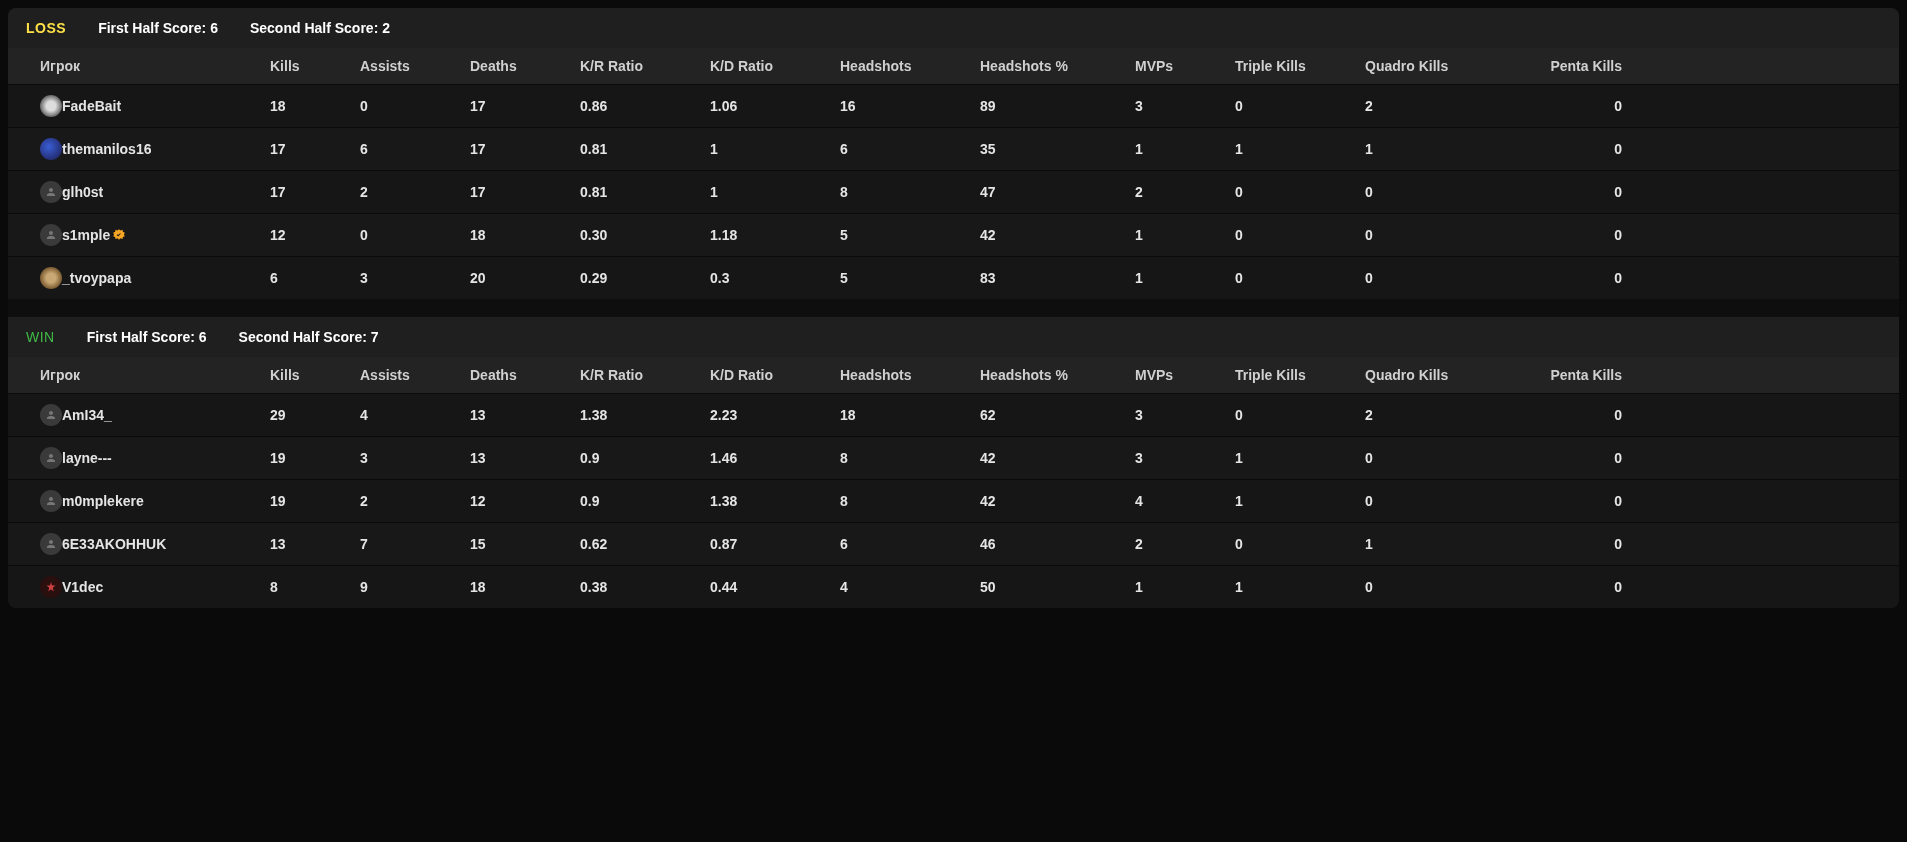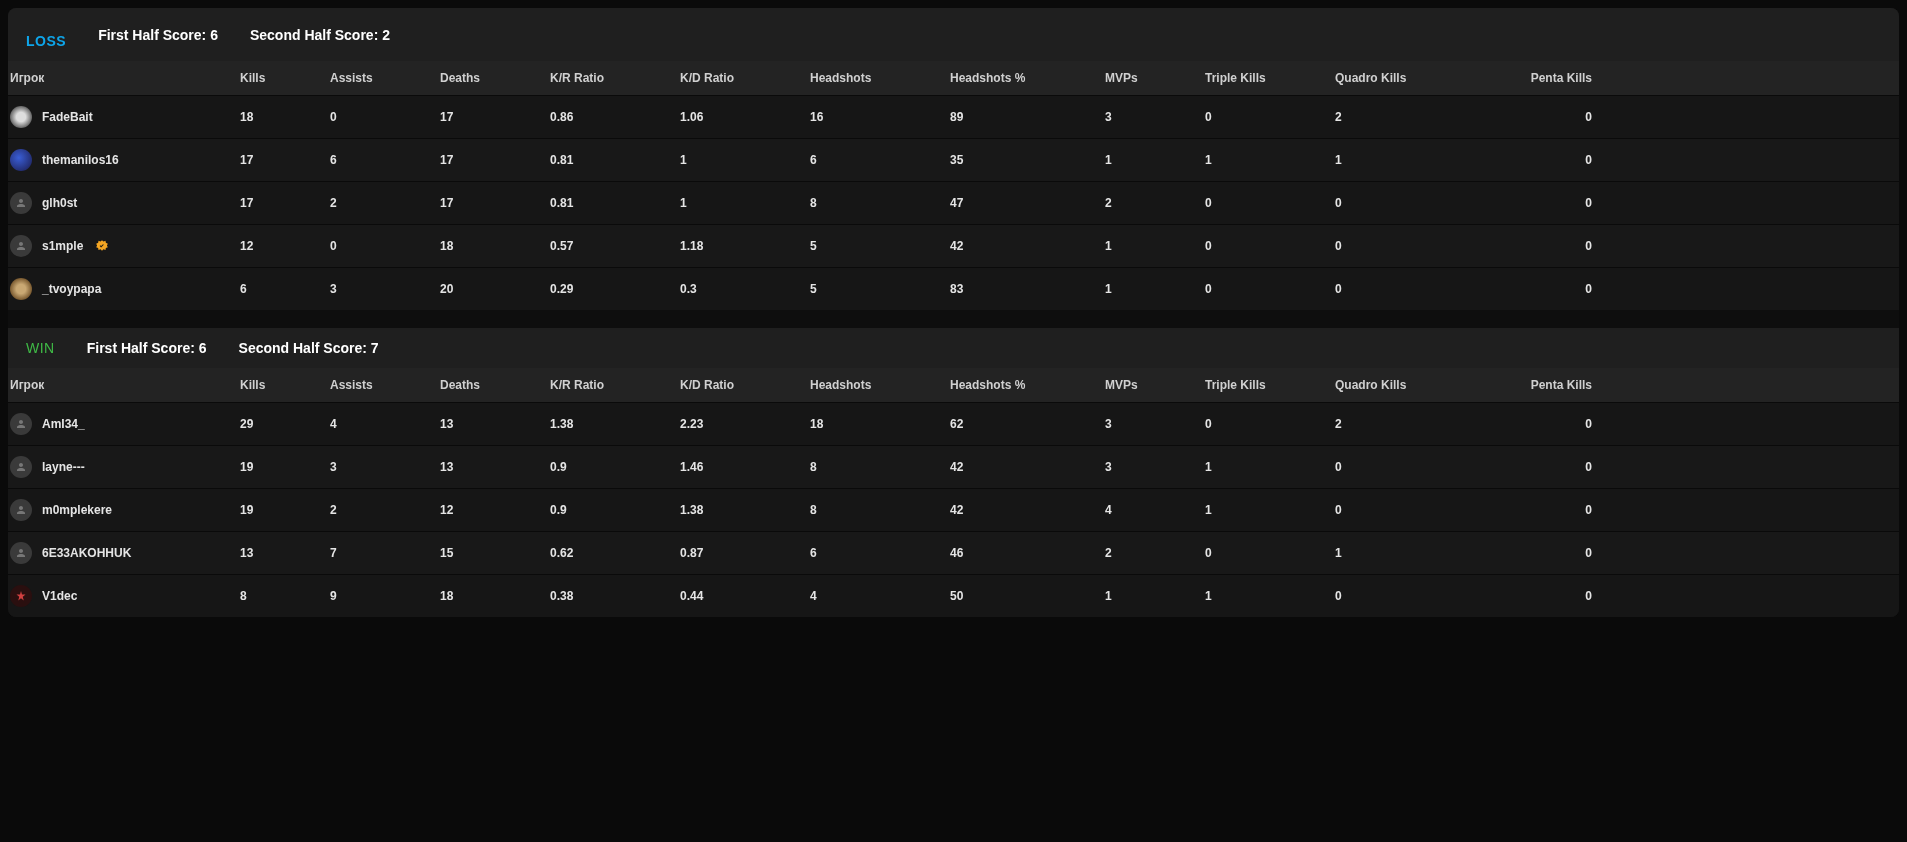--- a/index.html
+++ b/index.html
@@ -41,45 +41,44 @@
   .logo-cheetah { background: radial-gradient(circle, #c9a873 30%, #7a5a30 70%); }
   .logo-red { background: #2a0f0f; }
   .logo-red svg { width: 14px; height: 14px; }
   .team-right {
     display: flex;
     align-items: center;
     gap: 32px;
     font-weight: 700;
     font-size: 14px;
   }
-  .result-loss { color: #0ea5e9; font-weight: 800; letter-spacing: 0.5px; margin-top: 13px; }
+  .result-loss { color: #fde047; font-weight: 800; letter-spacing: 0.5px; }
   .result-win { color: #3fba46; font-weight: 400; letter-spacing: 0.5px; }
 
   .tbl { width: 100%; display: grid; }
   .row {
     display: grid;
     grid-template-columns: 230px 90px 110px 110px 130px 130px 140px 155px 100px 130px 155px 110px;
     align-items: center;
-    padding: 10px 2px;
-    font-size: 12px;
+    padding: 10px 32px;
+    font-size: 14px;
     font-weight: 600;
     color: #e5e5e5;
   }
   .hdr {
     background: #232323;
     color: #d0d0d0;
     font-weight: 700;
   }
   .data-row { background: #161616; border-top: 1px solid #0a0a0a; }
   .data-row:nth-child(odd) { background: #181818; }
 
   .player-cell {
     display: flex;
     align-items: center;
-    gap: 10px;
   }
   .avatar {
     width: 22px;
     height: 22px;
     border-radius: 50%;
     background: #3a3a3a;
     display: flex;
     align-items: center;
     justify-content: center;
     flex-shrink: 0;
@@ -192,21 +191,21 @@
             <span class="verify-badge">
               <svg viewBox="0 0 24 24">
                 <path fill="#f5a623" d="M12 2l2.4 2.4L18 3l.6 3.4L22 8l-1.6 3L22 14l-3.4 1.6L18 19l-3.6-1.4L12 20l-2.4-2.4L6 19l-.6-3.4L2 14l1.6-3L2 8l3.4-1.6L6 3l3.6 1.4z"></path>
                 <path fill="#1a1a1a" d="M10.5 14.5l-2.5-2.5 1.2-1.2 1.3 1.3 3.3-3.3 1.2 1.2z"></path>
               </svg>
             </span>
           </div>
           <div class="cell">12</div>
           <div class="cell">0</div>
           <div class="cell">18</div>
-          <div class="cell">0.57</div>
+          <div class="cell">0.30</div>
           <div class="cell">1.18</div>
           <div class="cell">5</div>
           <div class="cell">42</div>
           <div class="cell">1</div>
           <div class="cell">0</div>
           <div class="cell">0</div>
           <div class="cell last">0</div>
         </div>
         <div class="row data-row">
           <div class="player-cell cell">

